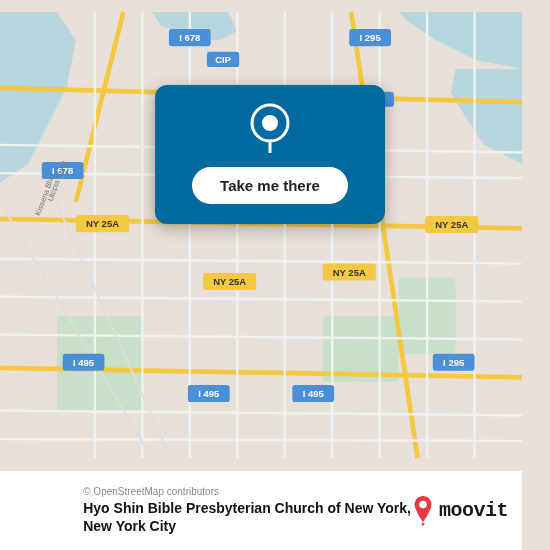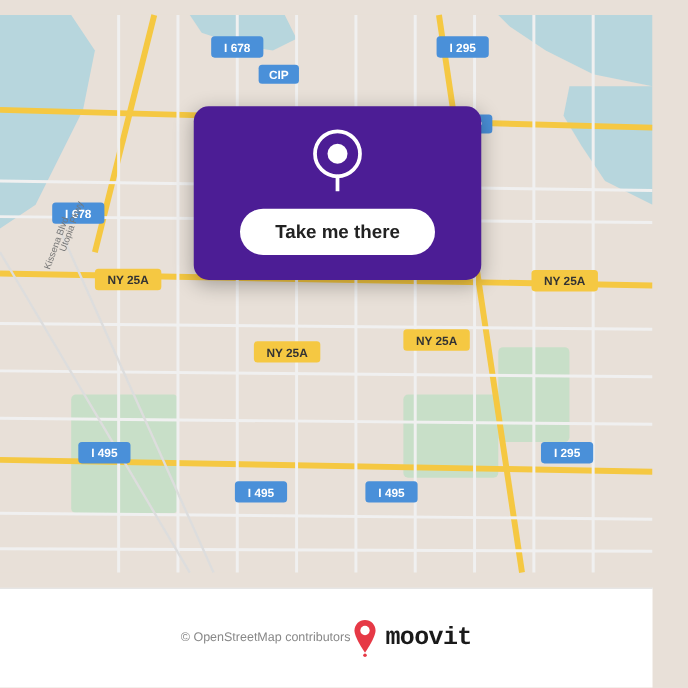--- a/index.html
+++ b/index.html
@@ -32,21 +32,21 @@
       top: 0; left: 0;
       width: 100%; height: 100%;
     }
 
     
     .popup-card {
       position: absolute;
       top: 85px;
       left: 155px;
       width: 230px;
-      background: #4c1d95;
+      background: #0369a1;
       border-radius: 12px;
       display: flex;
       flex-direction: column;
       align-items: center;
       padding: 18px 20px 20px;
       box-shadow: 0 4px 16px rgba(0,0,0,0.3);
     }
 
     .pin-icon {
       width: 50px;
@@ -65,21 +65,21 @@
       cursor: pointer;
       white-space: nowrap;
     }
 
     .bottom-bar {
       background: white;
       padding: 10px 14px 10px;
       border-top: 1px solid #ddd;
       display: flex;
       align-items: center;
-      justify-content: center;
+      justify-content: flex-end;
       height: 80px;
     }
 
     .bottom-bar-left {
       display: flex;
       flex-direction: column;
       gap: 2px;
     }
 
     .attribution {
@@ -216,20 +216,21 @@
         <path d="M25,38 L25,50" stroke="white" stroke-width="3" stroke-linecap="round"></path>
       </svg>
 
       <button class="take-me-there-btn">Take me there</button>
     </div>
   </div>
 
   <div class="bottom-bar">
     <div class="bottom-bar-left">
       <span class="attribution">© OpenStreetMap contributors</span>
+      <span class="place-name">Hyo Shin Bible Presbyterian Church of New York,<br>New York City</span>
     </div>
 
     <div class="moovit-logo">
 
       <svg class="moovit-pin" viewBox="0 0 24 32" xmlns="http://www.w3.org/2000/svg">
         <path d="M12,0 C7,0 3,4 3,9 C3,15 12,28 12,28 C12,28 21,15 21,9 C21,4 17,0 12,0 Z" fill="#e63946"></path>
         <circle cx="12" cy="9" r="4" fill="white"></circle>
 
         <circle cx="12" cy="30" r="1.5" fill="#e63946"></circle>
       </svg>

